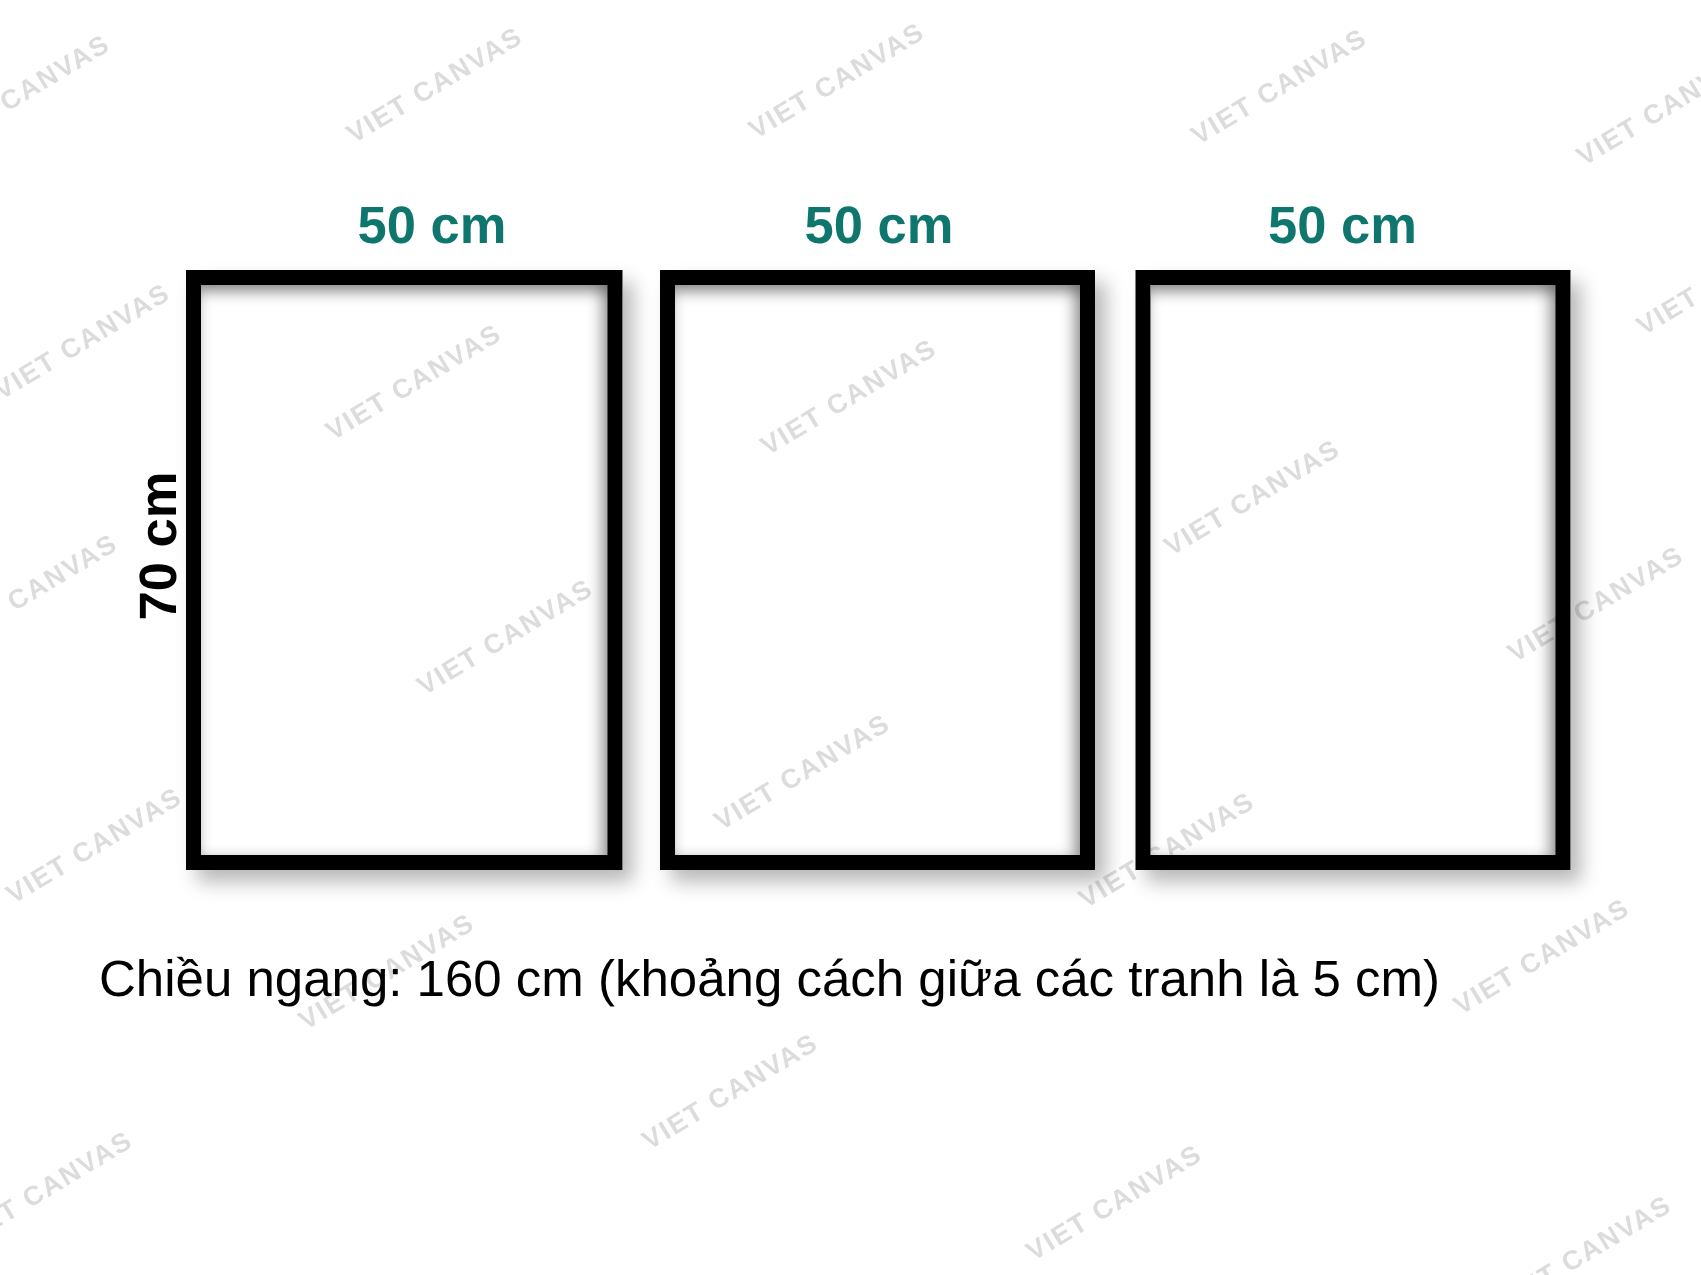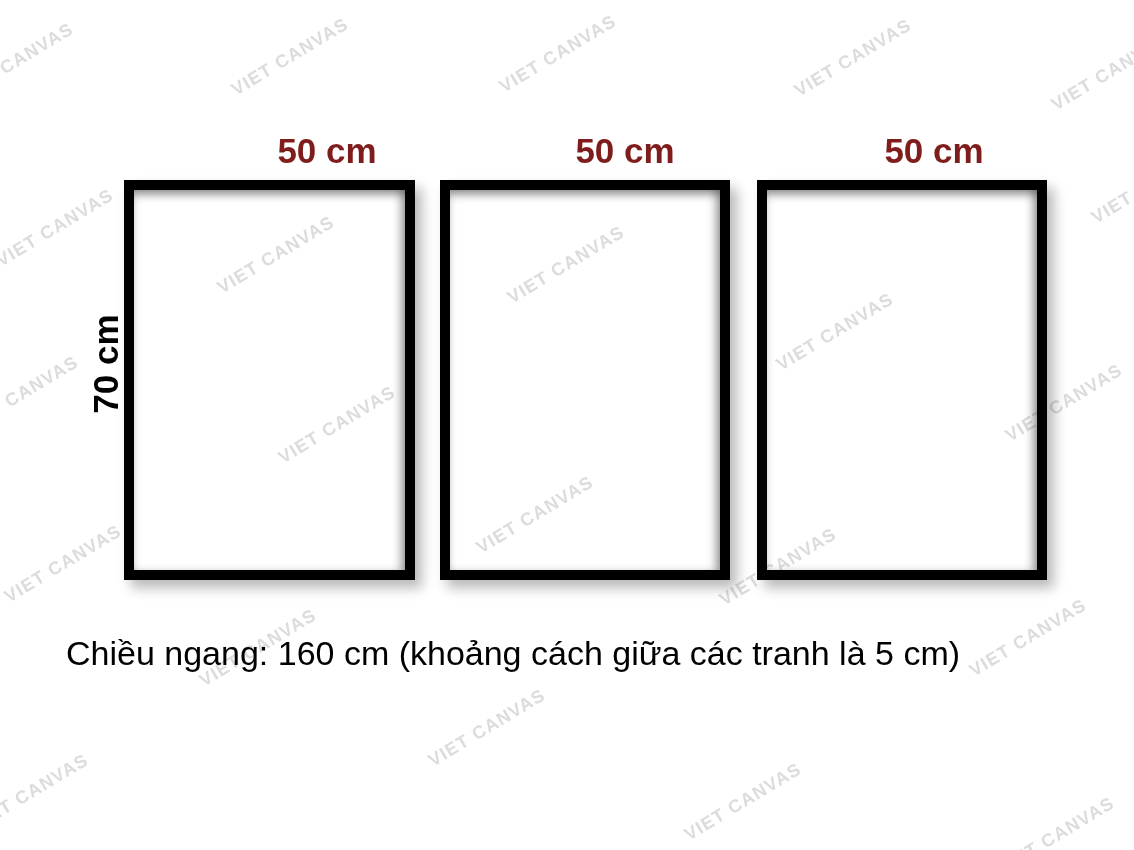--- a/index.html
+++ b/index.html
@@ -46,23 +46,22 @@
   #frame-2 { left: 440px; width: 290px; }
   #frame-3 { left: 757px; width: 290px; }
 
   .width-label {
     position: absolute;
     top: 131px;
     transform: translateX(-50%);
     z-index: 3;
     font-size: 35px;
     font-weight: 700;
-    color: #7f1d1d;
+    color: #0f766e;
     white-space: nowrap;
-    margin-left: 39px;
   }
   #width-label-1 { left: 288px; }
   #width-label-2 { left: 586px; }
   #width-label-3 { left: 895px; }
 
   #height-label {
     position: absolute;
     left: 106px;
     top: 364px;
     transform: translate(-50%, -50%) rotate(-90deg);

